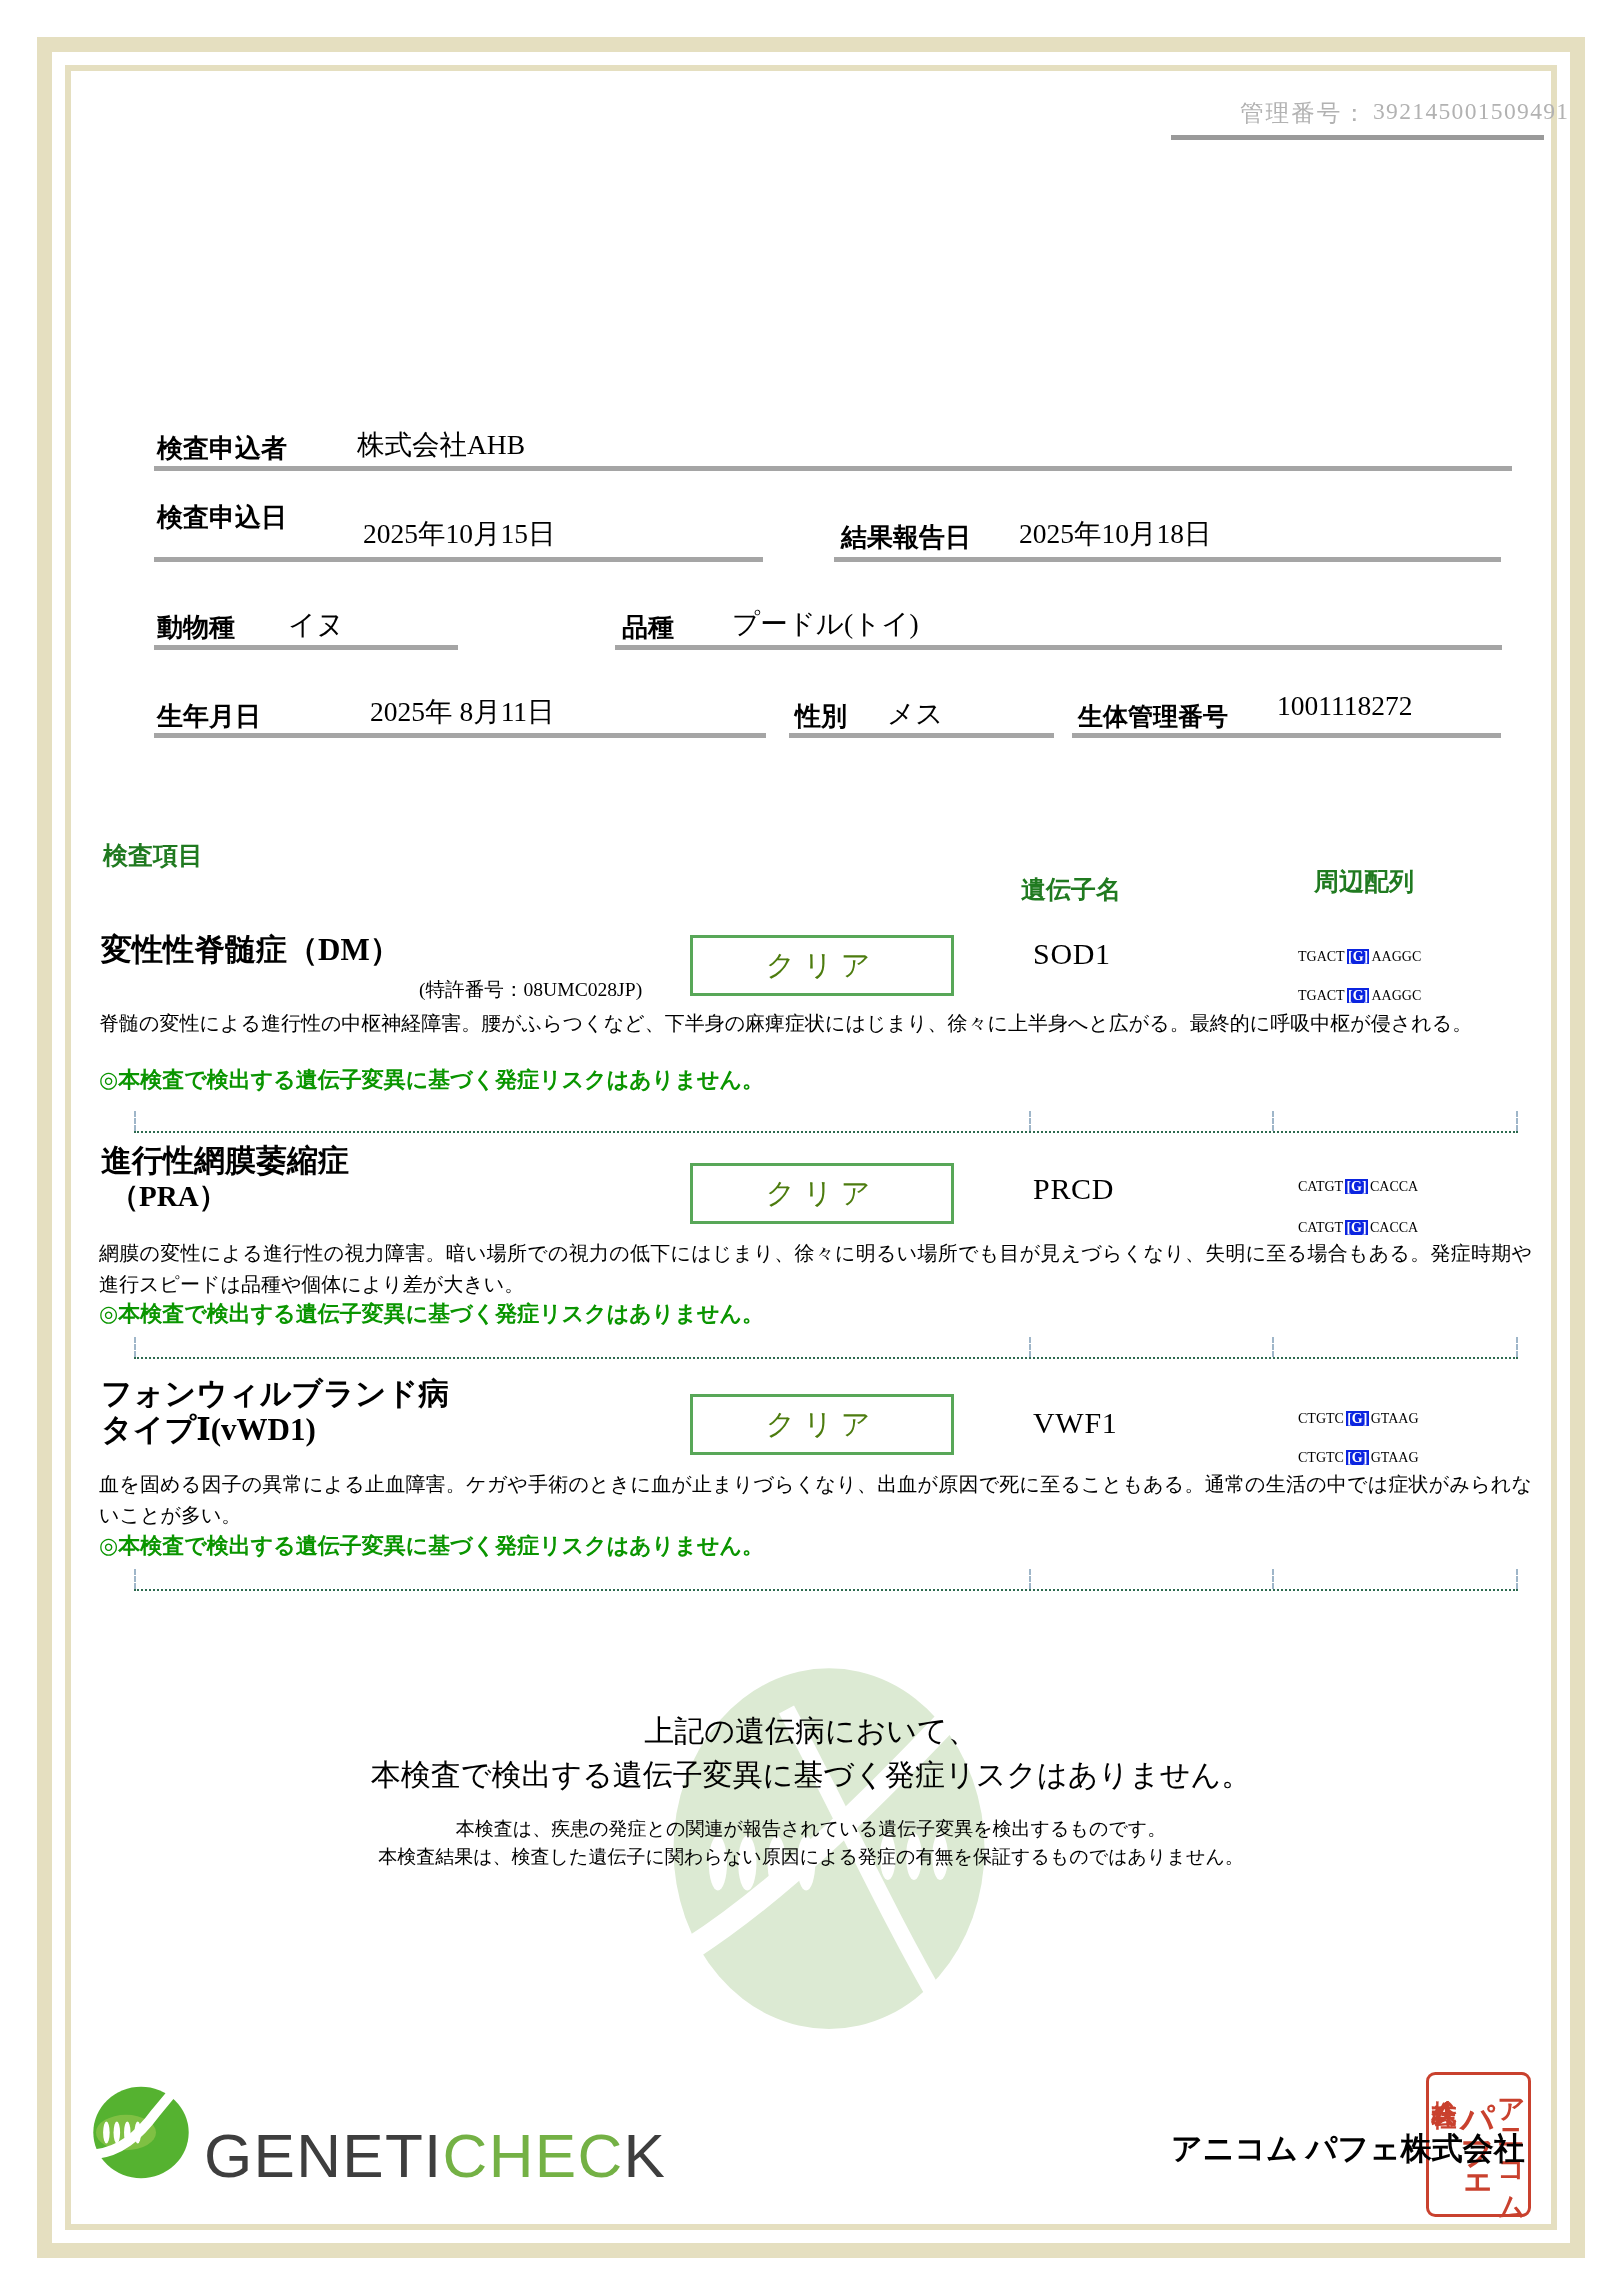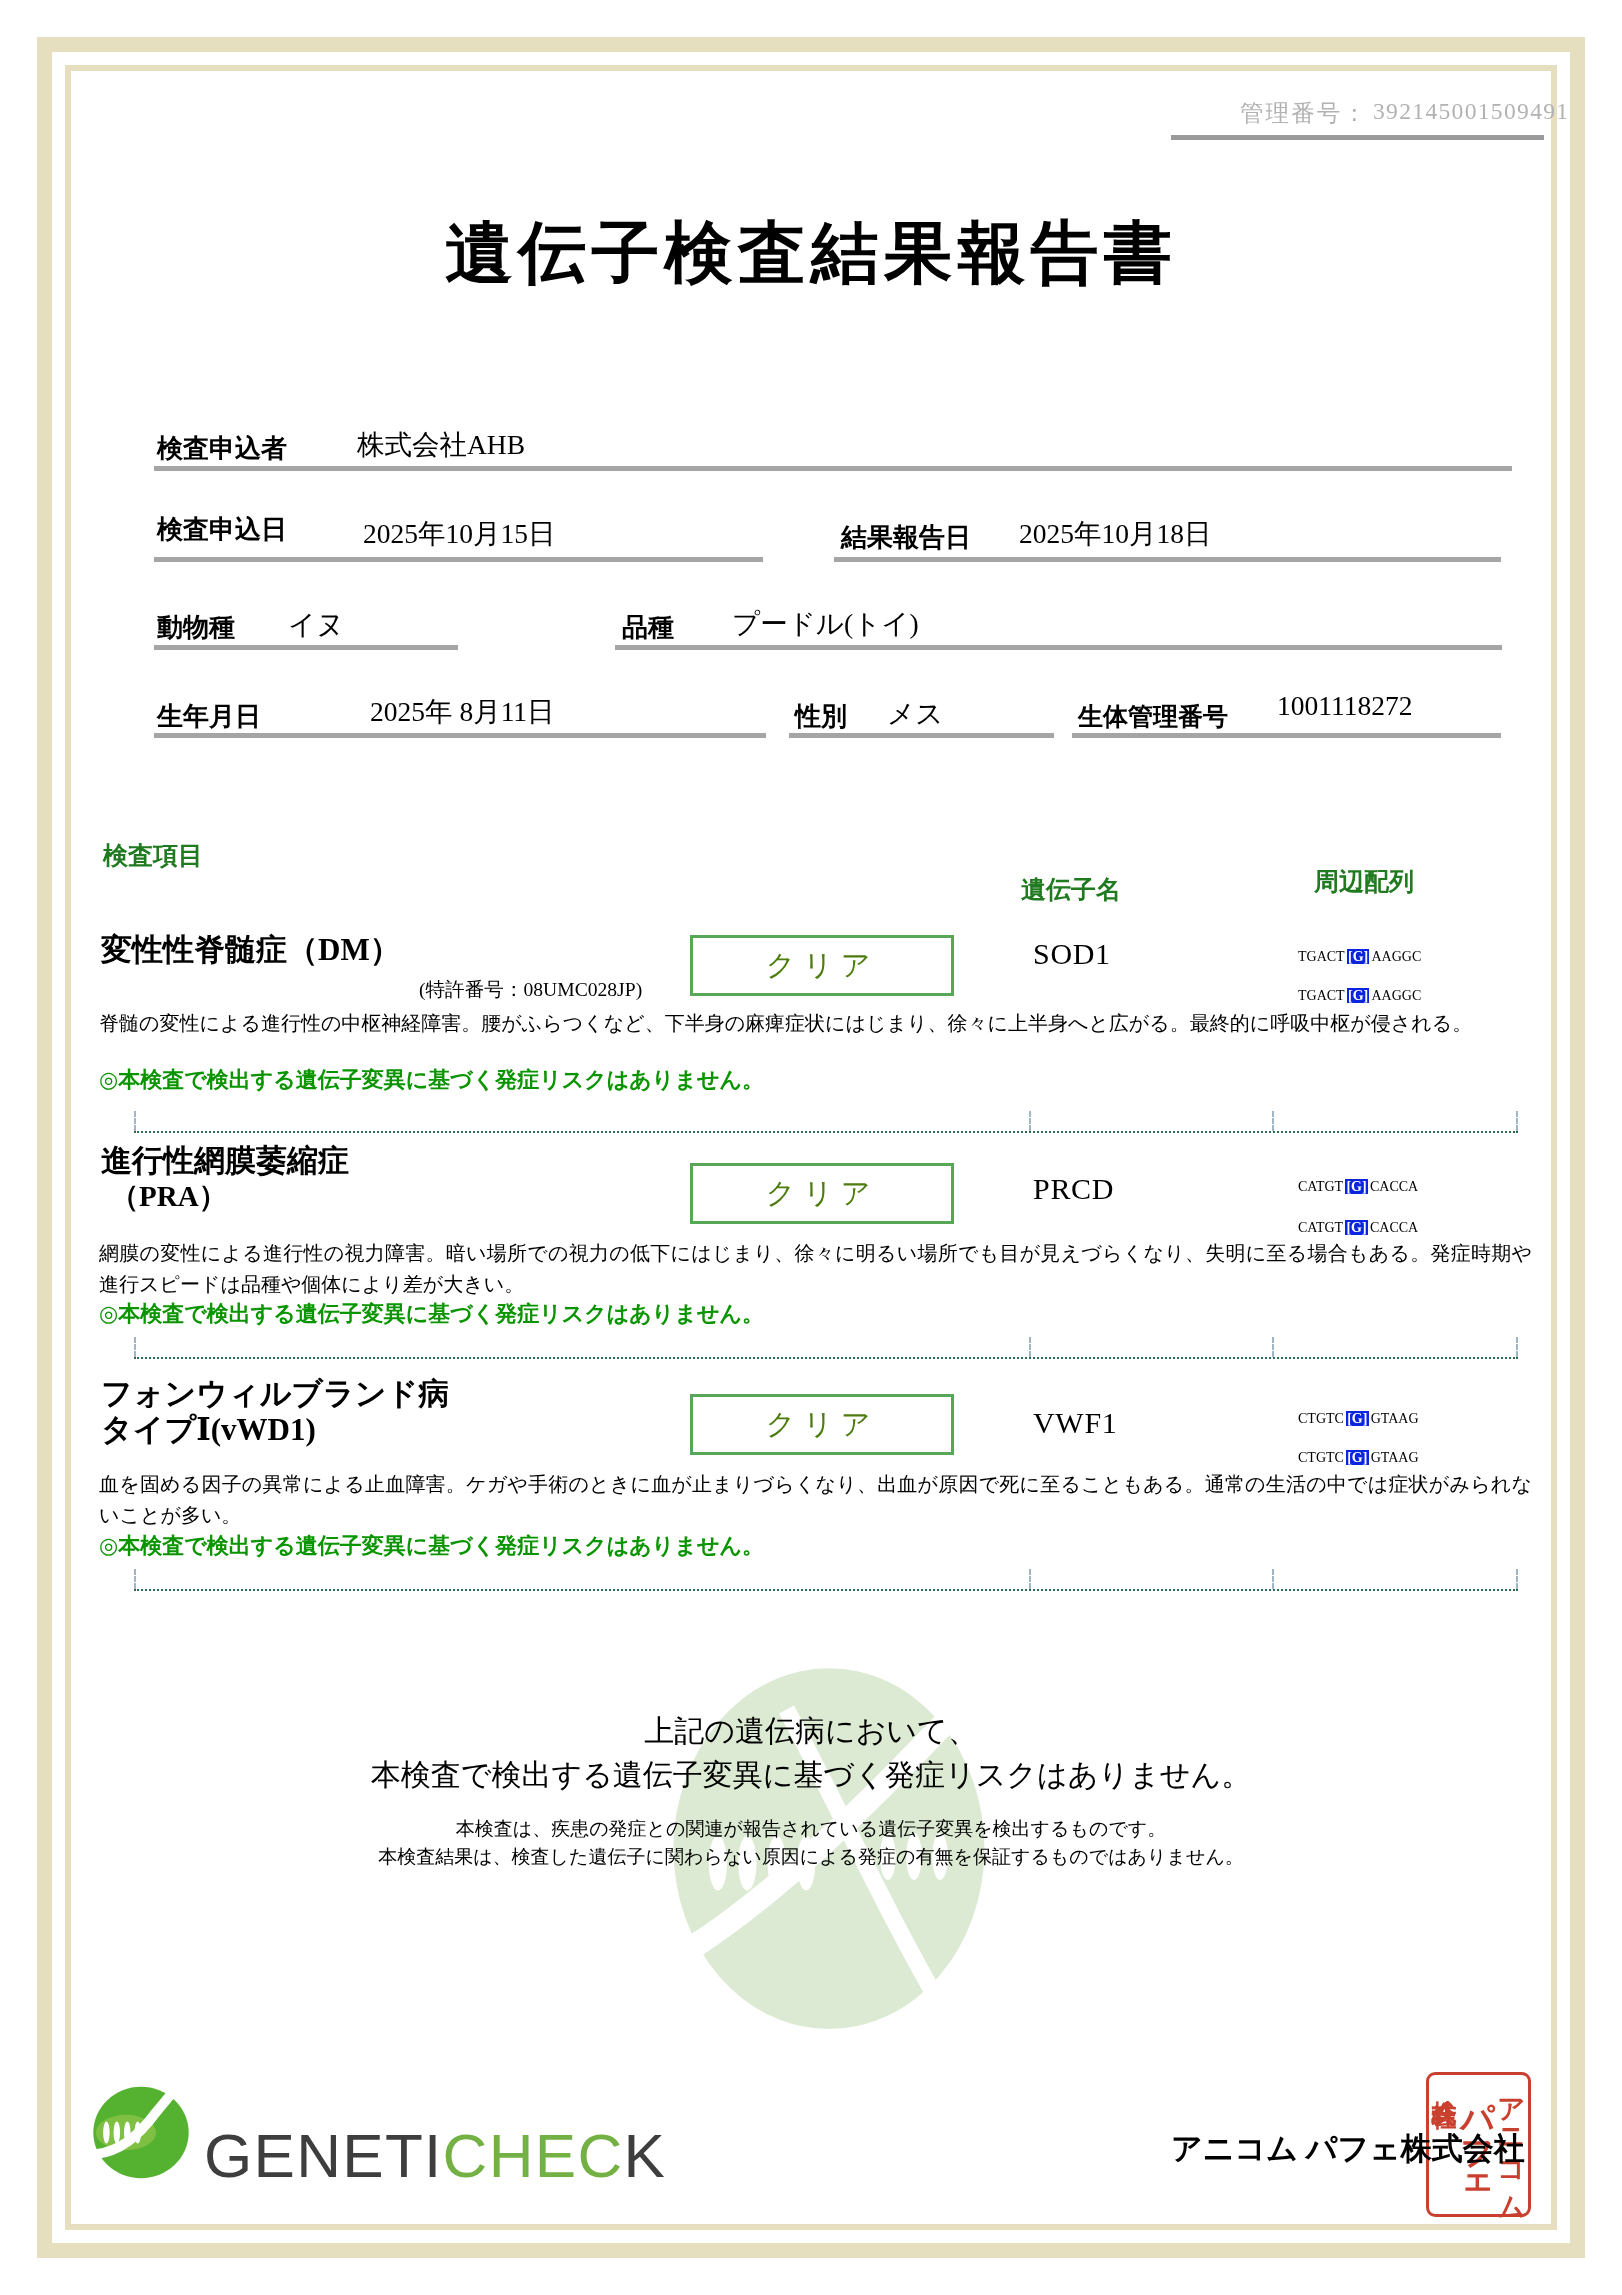--- a/index.html
+++ b/index.html
@@ -69,27 +69,26 @@
       <ellipse cx="330" cy="290" rx="12" ry="36" fill="#fff"></ellipse>
       <ellipse cx="370" cy="290" rx="12" ry="36" fill="#fff"></ellipse>
       <ellipse cx="410" cy="290" rx="12" ry="36" fill="#fff"></ellipse>
     </svg>
   </div>
 
   <div class="abs mgmt" style="left:1240px;top:97px;">管理番号：</div>
   <div class="abs mgmt" style="left:1373px;top:98px;letter-spacing:1.3px;">392145001509491</div>
   <div class="abs" style="left:1171px;top:135px;width:373px;height:5.2px;background:#9a9a9a;"></div>
 
-  <div class="abs doc-title" style="left:0;top:208px;">遺伝子検査結果報告書</div>
 
   <div class="abs label" style="left:157px;top:431px;">検査申込者</div>
   <div class="abs value" style="left:357px;top:427px;">株式会社AHB</div>
   <div class="abs uline" style="left:154px;top:466px;width:1358px;"></div>
 
-  <div class="abs label" style="left:157px;top:512px;">検査申込日</div>
+  <div class="abs label" style="left:157px;top:500px;">検査申込日</div>
   <div class="abs value" style="left:363px;top:516px;">2025年10月15日</div>
   <div class="abs uline" style="left:154px;top:557px;width:609px;"></div>
   <div class="abs label" style="left:841px;top:520px;">結果報告日</div>
   <div class="abs value" style="left:1019px;top:516px;">2025年10月18日</div>
   <div class="abs uline" style="left:834px;top:557px;width:667px;"></div>
 
   <div class="abs label" style="left:157px;top:610px;">動物種</div>
   <div class="abs value" style="left:288px;top:607px;">イヌ</div>
   <div class="abs uline" style="left:154px;top:645px;width:304px;"></div>
   <div class="abs label" style="left:622px;top:610px;">品種</div>

